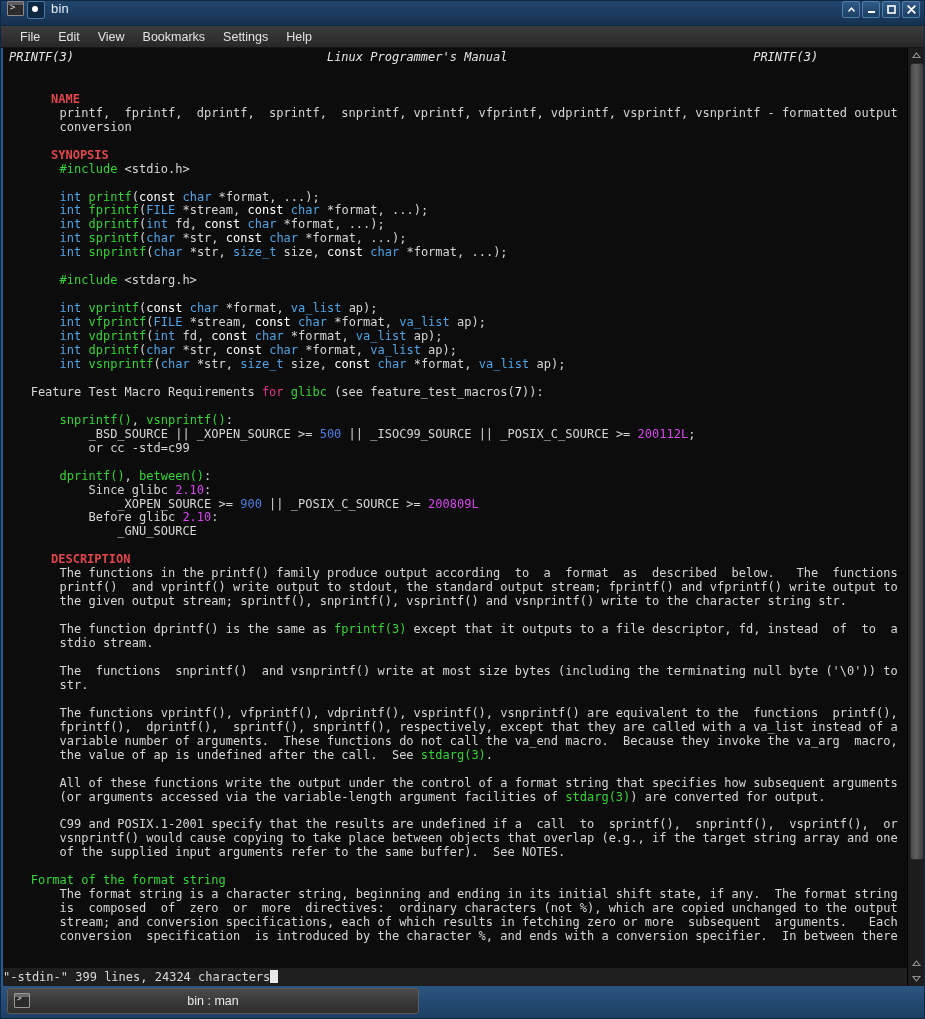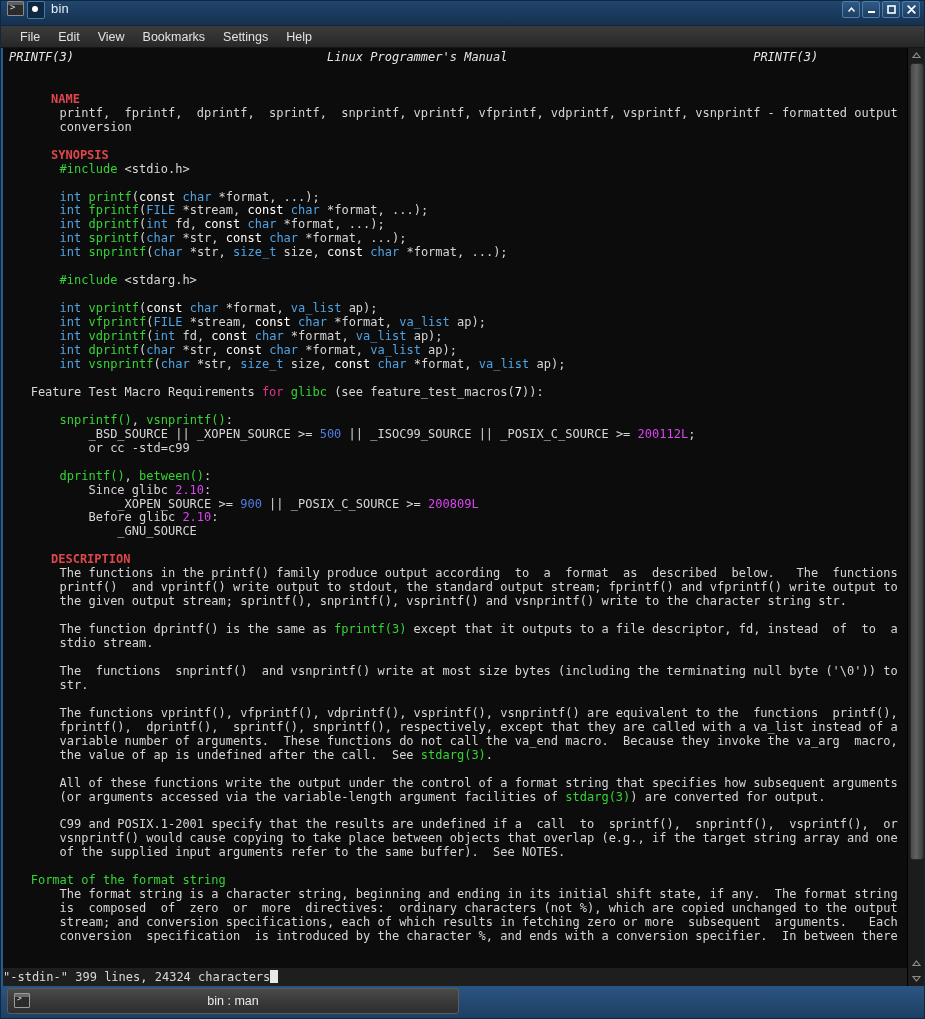--- a/index.html
+++ b/index.html
@@ -137,21 +137,21 @@
   }
 
   
   .tabbar{
     flex:0 0 32px;height:32px;
     background:linear-gradient(to bottom,#2b5581,#1d3f63);
     display:flex;align-items:center;padding:0 6px 3px 6px;
     box-sizing:border-box;
   }
   .tab{
-    height:26px;width:452px;
+    height:26px;width:412px;
     background:linear-gradient(to bottom,#4a4a4a 0%,#3a3a3a 50%,#2e2e2e 100%);
     border:1px solid #5c5c5c;border-radius:3px;
     display:flex;align-items:center;position:relative;
     box-sizing:border-box;
   }
   .tab-icon{
     width:14px;height:13px;background:#2b2b2b;border:1px solid #9a9a9a;
     border-radius:1px;margin-left:6px;position:relative;flex:0 0 auto;
   }
   .tab-icon:after{

